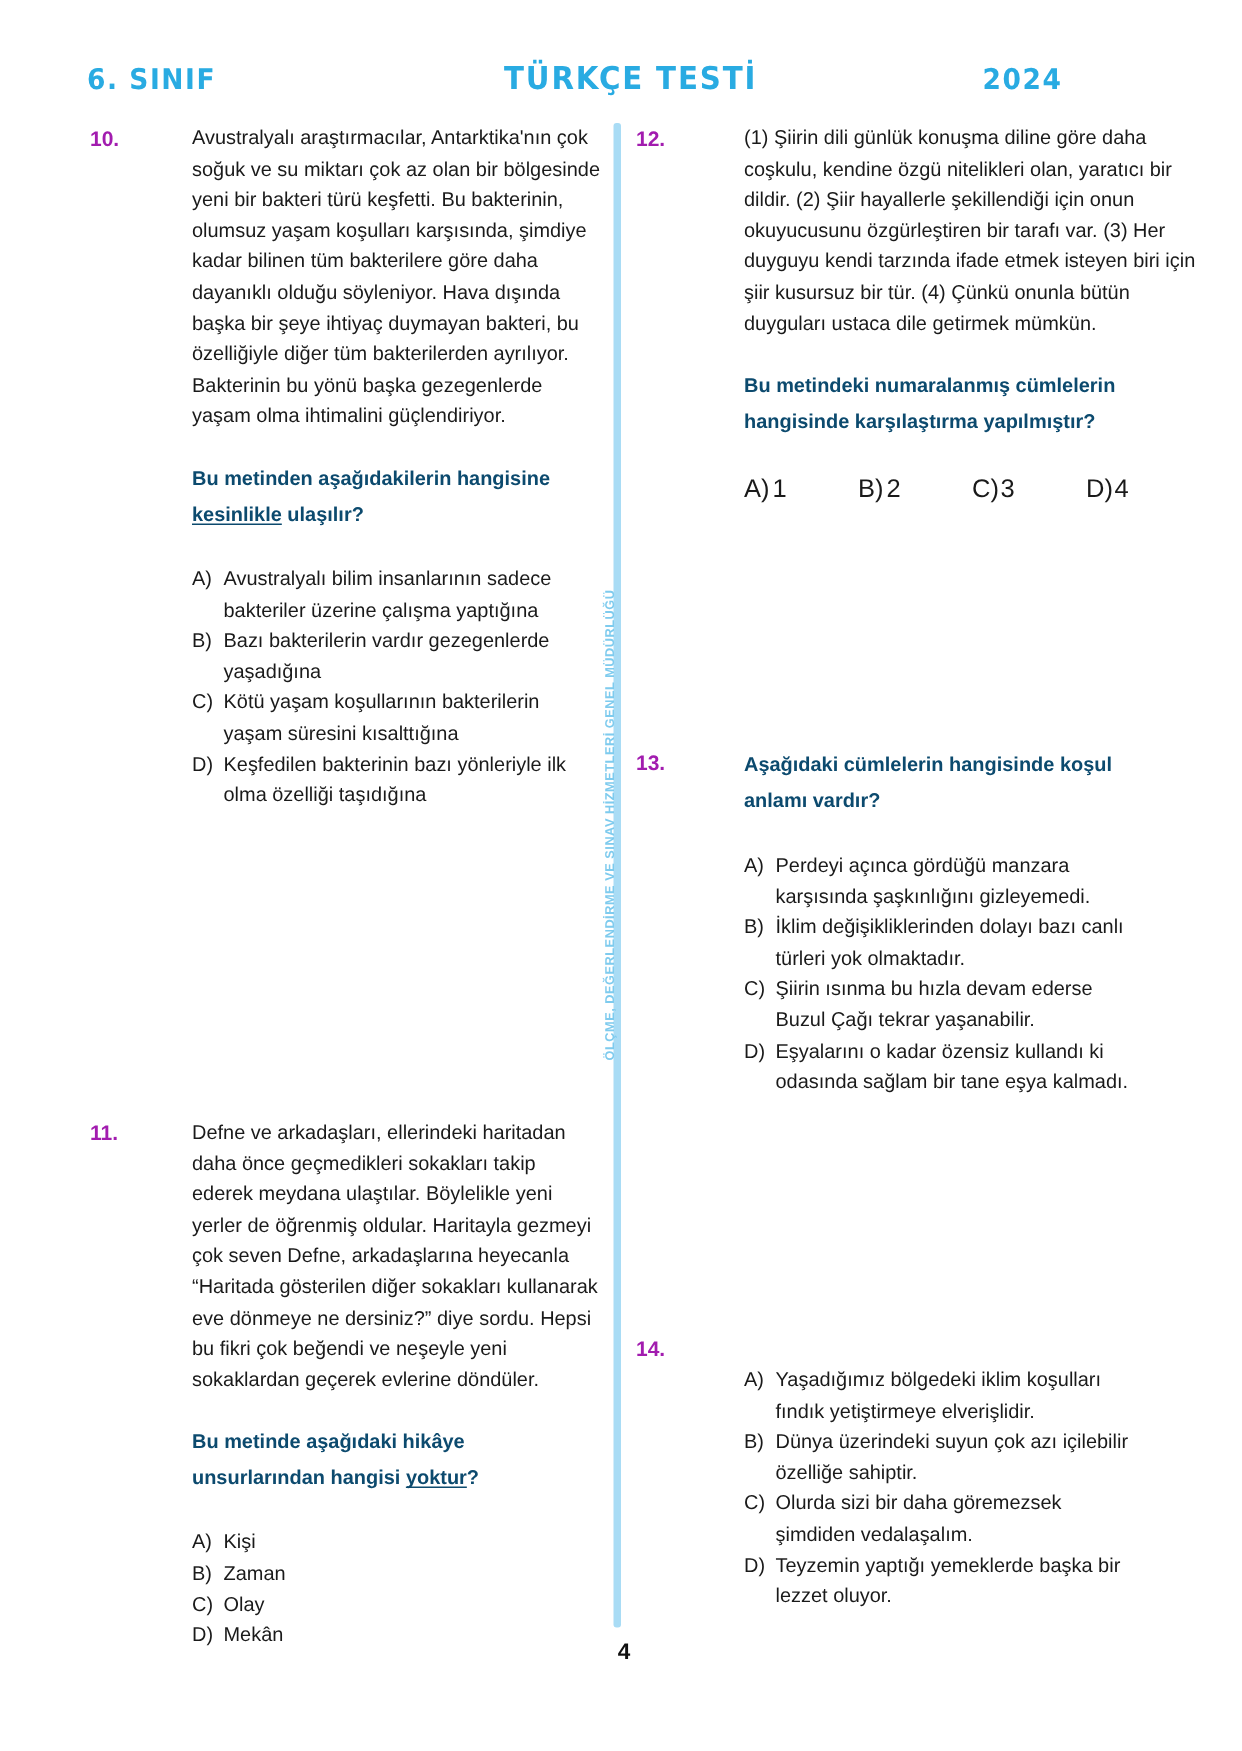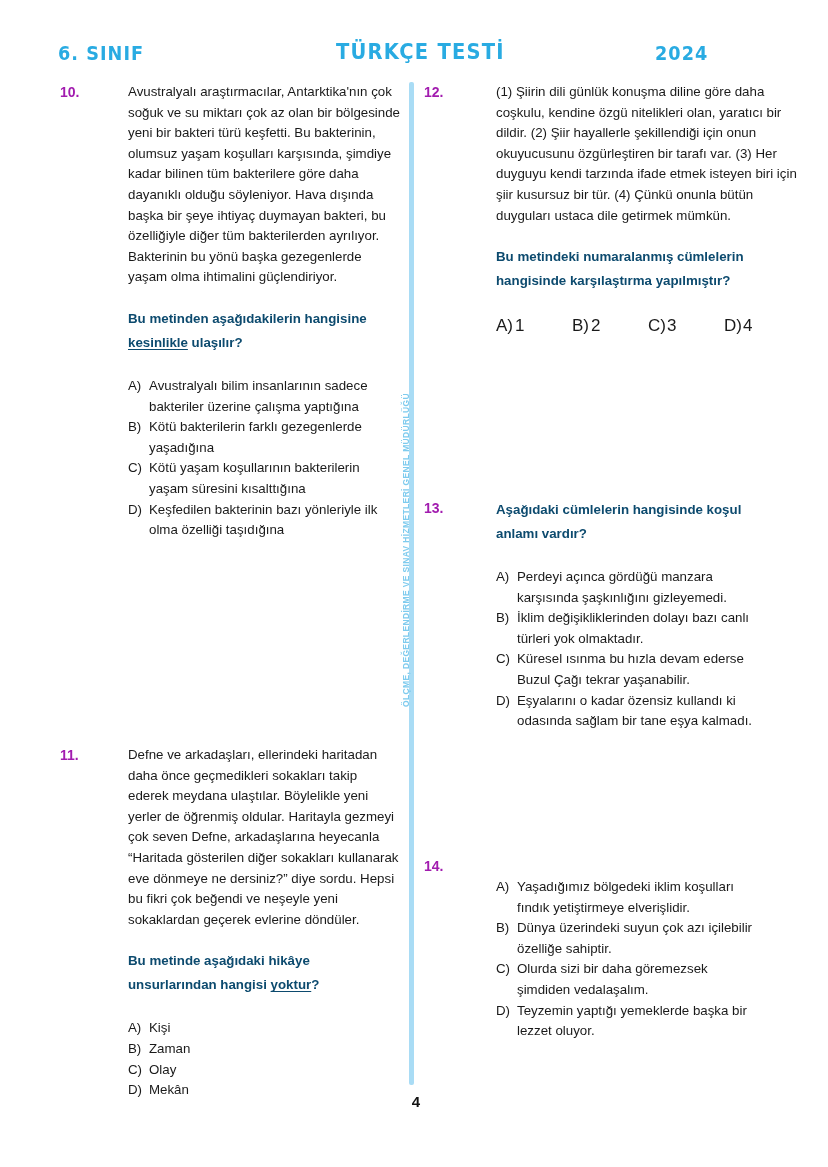--- a/index.html
+++ b/index.html
@@ -152,21 +152,21 @@
     flex: 0 0 auto;
     width: 76px;
   }
   .options-inline li .opt-letter { width: 19px; display: inline-block; }
 
   
   #q10 { position: absolute; top: 0px;   left: 0; width: 340px; }
   #q11 { position: absolute; top: 663px; left: 0; width: 340px; }
   #q12 { position: absolute; top: 0px;   left: 0; width: 340px; }
   #q13 { position: absolute; top: 416px; left: 0; width: 340px; }
-  #q14 { position: absolute; top: 774px; left: 0; width: 340px; }
+  #q14 { position: absolute; top: 807px; left: 0; width: 340px; }
 
   #q12 .q-num, #q13 .q-num, #q14 .q-num { width: 38px; }
 
   
   .page-number {
     position: absolute;
     left: 0;
     top: 1093px;
     width: 828px;
     text-align: center;
@@ -199,21 +199,21 @@
       <div class="q-body">
         <p class="passage">Avustralyalı araştırmacılar, Antarktika'nın çok soğuk ve su miktarı çok az olan bir bölgesinde yeni bir bakteri türü keşfetti. Bu bakterinin, olumsuz yaşam koşulları karşısında, şimdiye kadar bilinen tüm bakterilere göre daha dayanıklı olduğu söyleniyor. Hava dışında başka bir şeye ihtiyaç duymayan bakteri, bu özelliğiyle diğer tüm bakterilerden ayrılıyor. Bakterinin bu yönü başka gezegenlerde yaşam olma ihtimalini güçlendiriyor.</p>
         <p class="stem"><span>Bu metinden aşağıdakilerin hangisine </span><u>kesinlikle</u><span> ulaşılır?</span></p>
         <ul class="options">
           <li>
               <span class="opt-letter">A)</span>
               <span class="opt-text">Avustralyalı bilim insanlarının sadece bakteriler üzerine çalışma yaptığına</span>
             </li>
           <li>
               <span class="opt-letter">B)</span>
-              <span class="opt-text">Kötü bakterilerin farklı gezegenlerde yaşadığına</span>
+              <span class="opt-text">Bazı bakterilerin vardır gezegenlerde yaşadığına</span>
             </li>
           <li>
               <span class="opt-letter">C)</span>
               <span class="opt-text">Kötü yaşam koşullarının bakterilerin yaşam süresini kısalttığına</span>
             </li>
           <li>
               <span class="opt-letter">D)</span>
               <span class="opt-text">Keşfedilen bakterinin bazı yönleriyle ilk olma özelliği taşıdığına</span>
             </li>
         </ul>
@@ -278,21 +278,21 @@
           <li>
               <span class="opt-letter">A)</span>
               <span class="opt-text">Perdeyi açınca gördüğü manzara karşısında şaşkınlığını gizleyemedi.</span>
             </li>
           <li>
               <span class="opt-letter">B)</span>
               <span class="opt-text">İklim değişikliklerinden dolayı bazı canlı türleri yok olmaktadır.</span>
             </li>
           <li>
               <span class="opt-letter">C)</span>
-              <span class="opt-text">Küresel ısınma bu hızla devam ederse Buzul Çağı tekrar yaşanabilir.</span>
+              <span class="opt-text">Şiirin ısınma bu hızla devam ederse Buzul Çağı tekrar yaşanabilir.</span>
             </li>
           <li>
               <span class="opt-letter">D)</span>
               <span class="opt-text">Eşyalarını o kadar özensiz kullandı ki odasında sağlam bir tane eşya kalmadı.</span>
             </li>
         </ul>
       </div>
     </div>
   </div>
 

